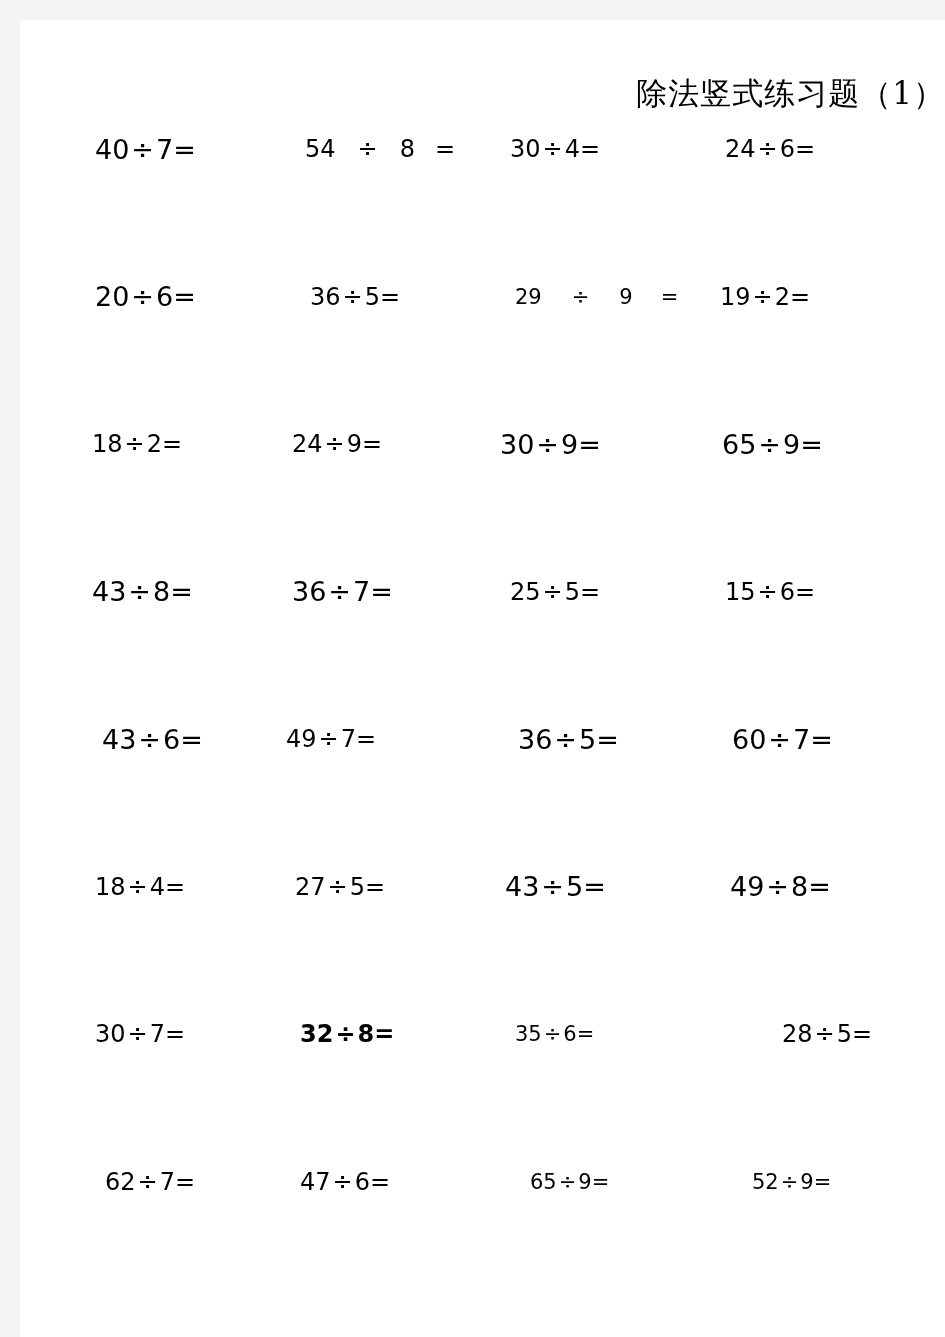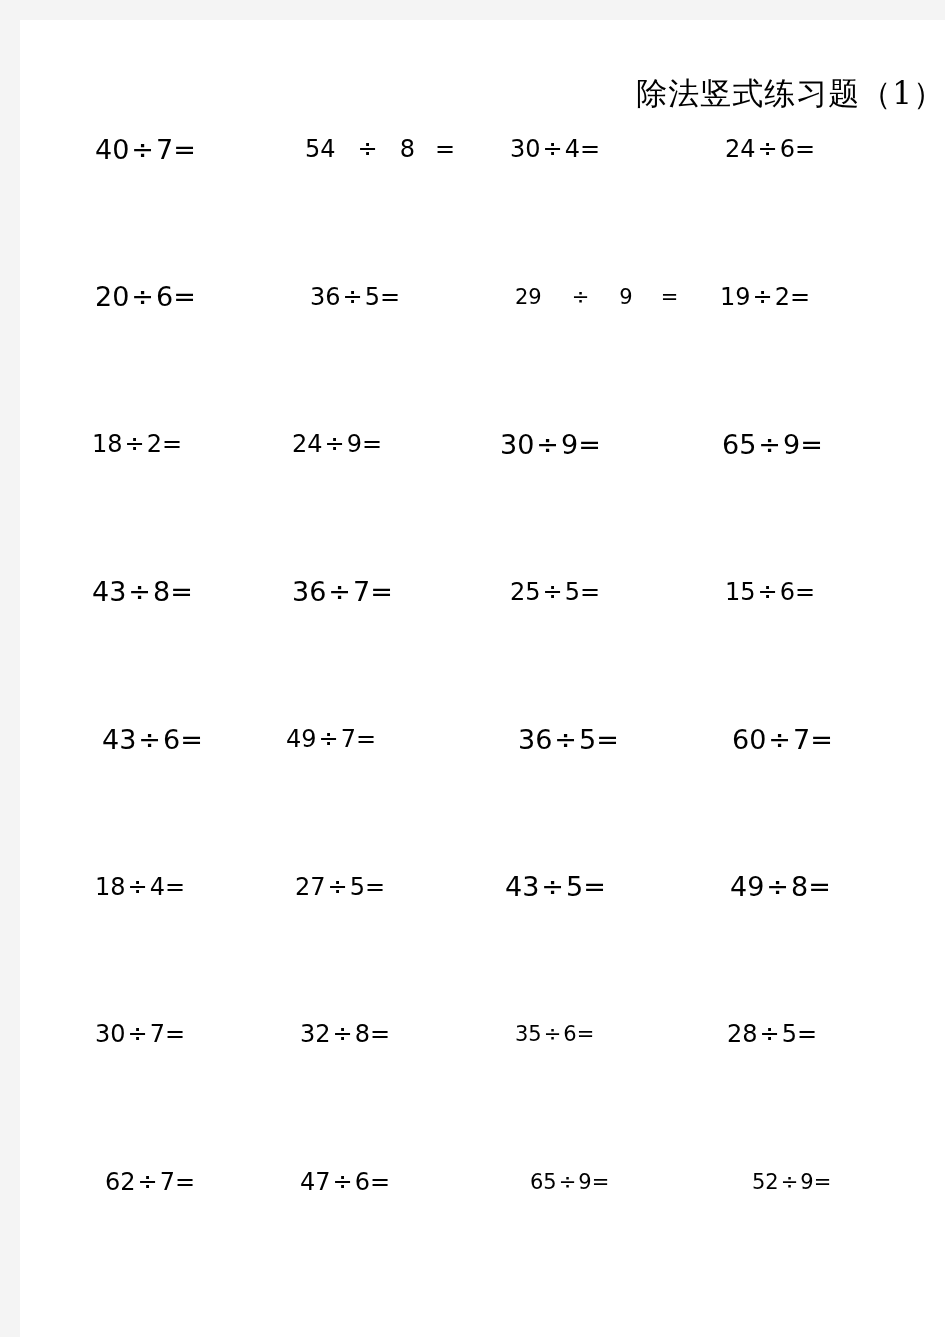--- a/index.html
+++ b/index.html
@@ -244,33 +244,33 @@
           <span class="eq">=</span>
         </div>
       </div>
       <div class="problem-row">
         <div class="problem-cell sz-md" style="left: 75px;">
           <span class="dividend">30</span>
           <span class="op">÷</span>
           <span class="divisor">7</span>
           <span class="eq">=</span>
         </div>
-        <div class="problem-cell sz-md" style="left: 280px;">
+        <div class="problem-cell sz-md" style="left: 280px; font-weight: bold;">
           <span class="dividend">32</span>
           <span class="op">÷</span>
           <span class="divisor">8</span>
           <span class="eq">=</span>
         </div>
         <div class="problem-cell sz-sm" style="left: 495px;">
           <span class="dividend">35</span>
           <span class="op">÷</span>
           <span class="divisor">6</span>
           <span class="eq">=</span>
         </div>
-        <div class="problem-cell sz-md" style="left: 707px;">
+        <div class="problem-cell sz-md" style="left: 707px; justify-content: center;">
           <span class="dividend">28</span>
           <span class="op">÷</span>
           <span class="divisor">5</span>
           <span class="eq">=</span>
         </div>
       </div>
       <div class="problem-row">
         <div class="problem-cell sz-md" style="left: 85px;">
           <span class="dividend">62</span>
           <span class="op">÷</span>

